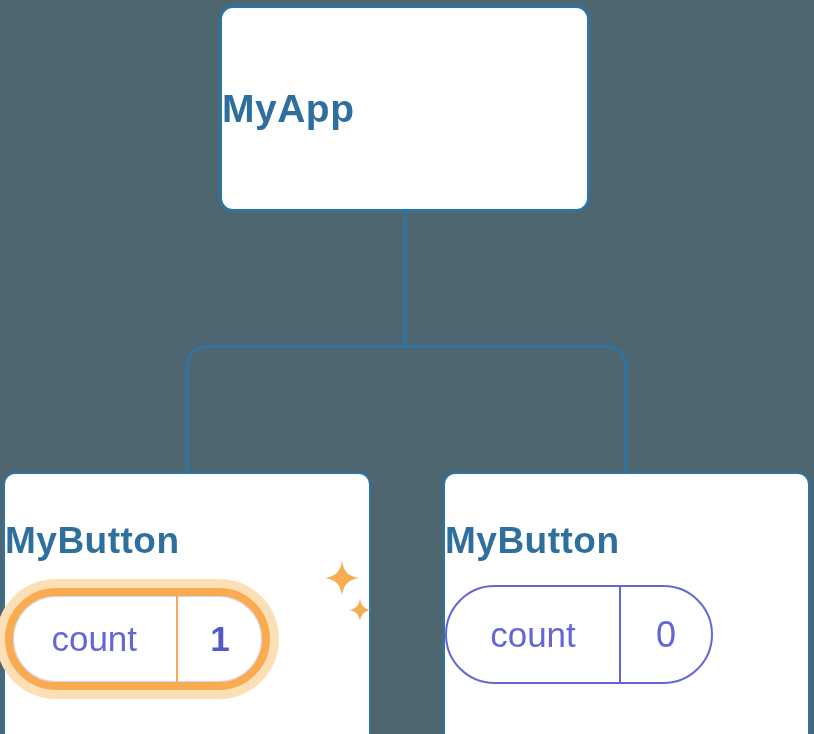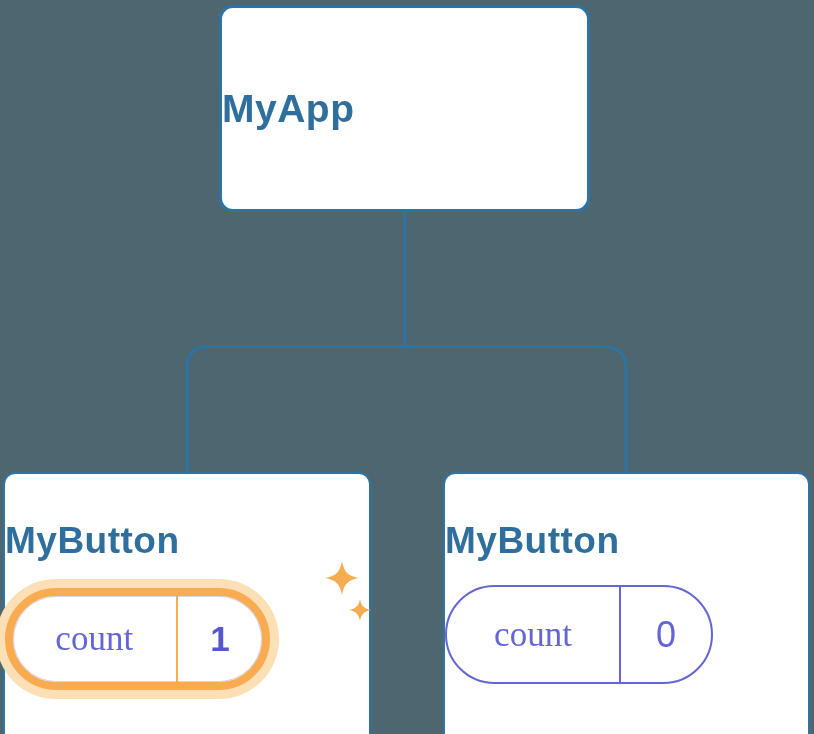--- a/index.html
+++ b/index.html
@@ -65,21 +65,20 @@
     border:8px solid var(--orange);
     box-shadow:0 0 0 9px var(--orange-halo),
                inset 0 0 0 1px rgba(99,102,212,.28);
     margin-top:29px;
   }
   .pill-key{
     flex:1;
     display:flex;align-items:center;justify-content:center;
     color:var(--purple);
     font-size:35px;
-    font-family:Liberation Serif, serif;
   }
   .pill-divider{width:2.5px;}
   .pill-plain .pill-divider{background:var(--purple);width:2px;}
   .pill-highlight .pill-divider{background:var(--orange);}
   .pill-value{
     width:90px;
     display:flex;align-items:center;justify-content:center;
     color:var(--purple);
     font-size:36px;
   }

